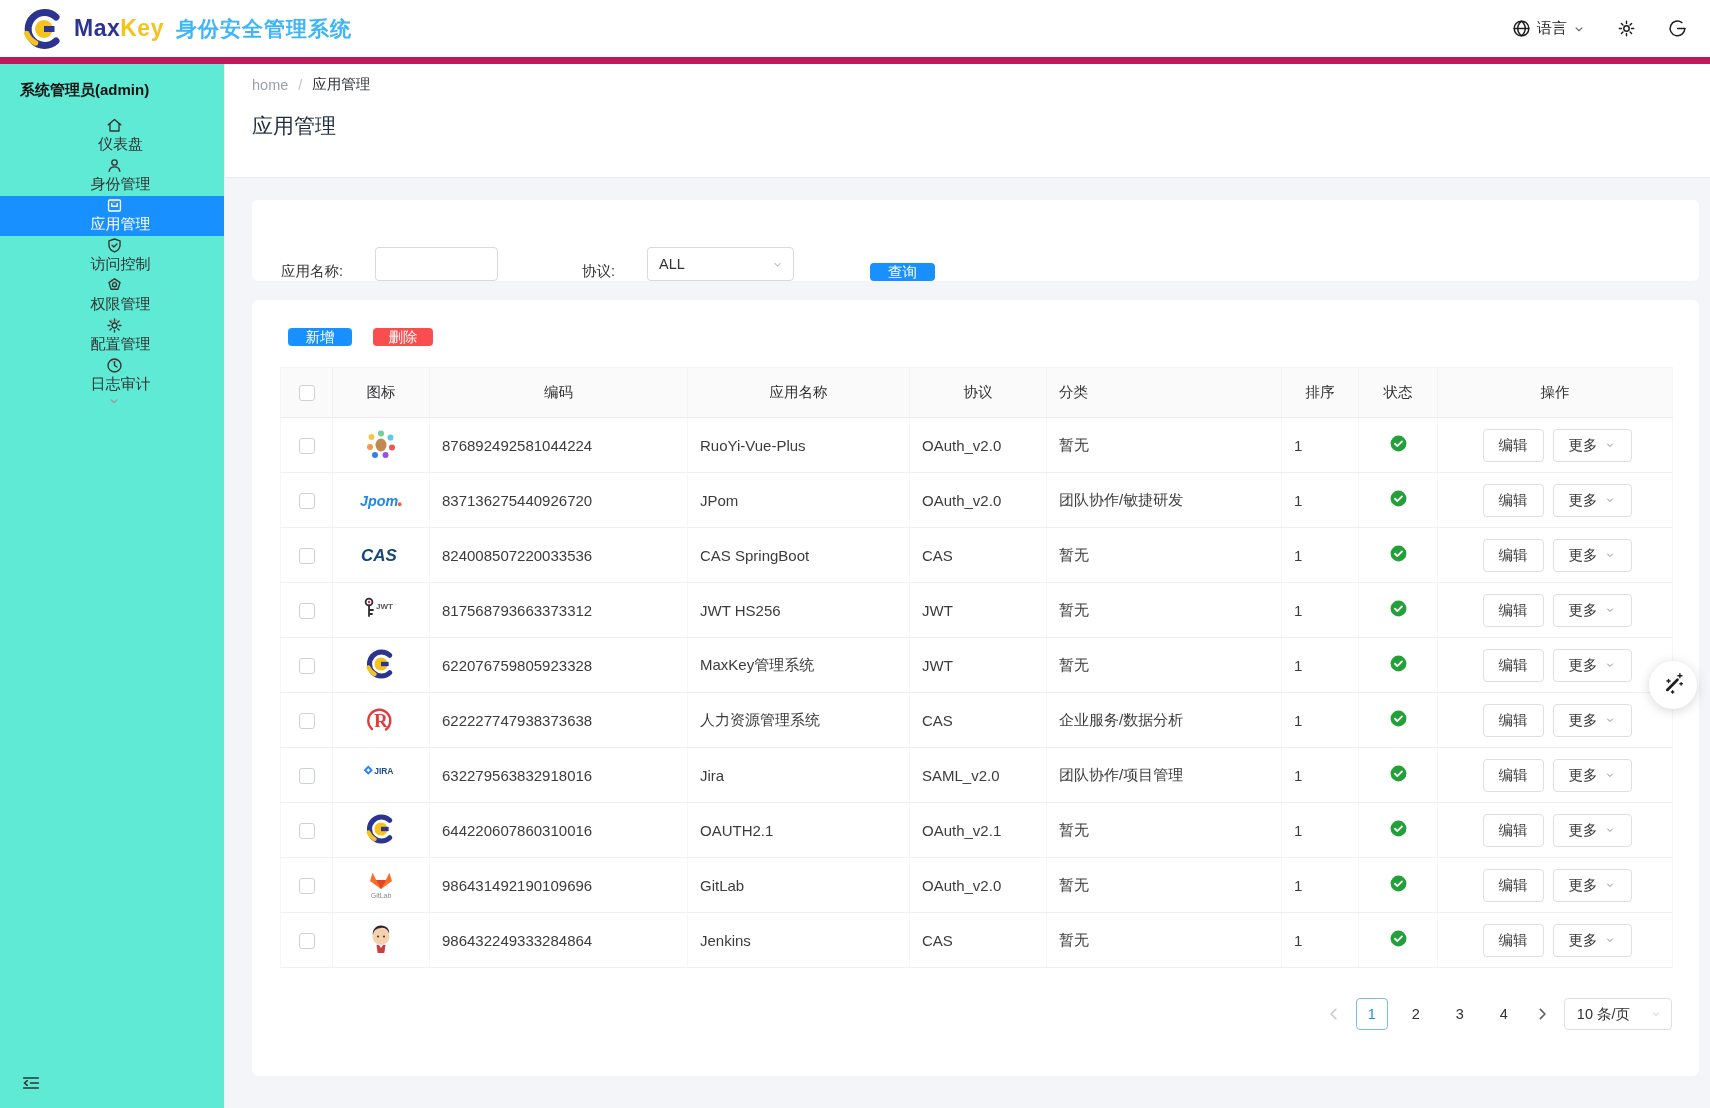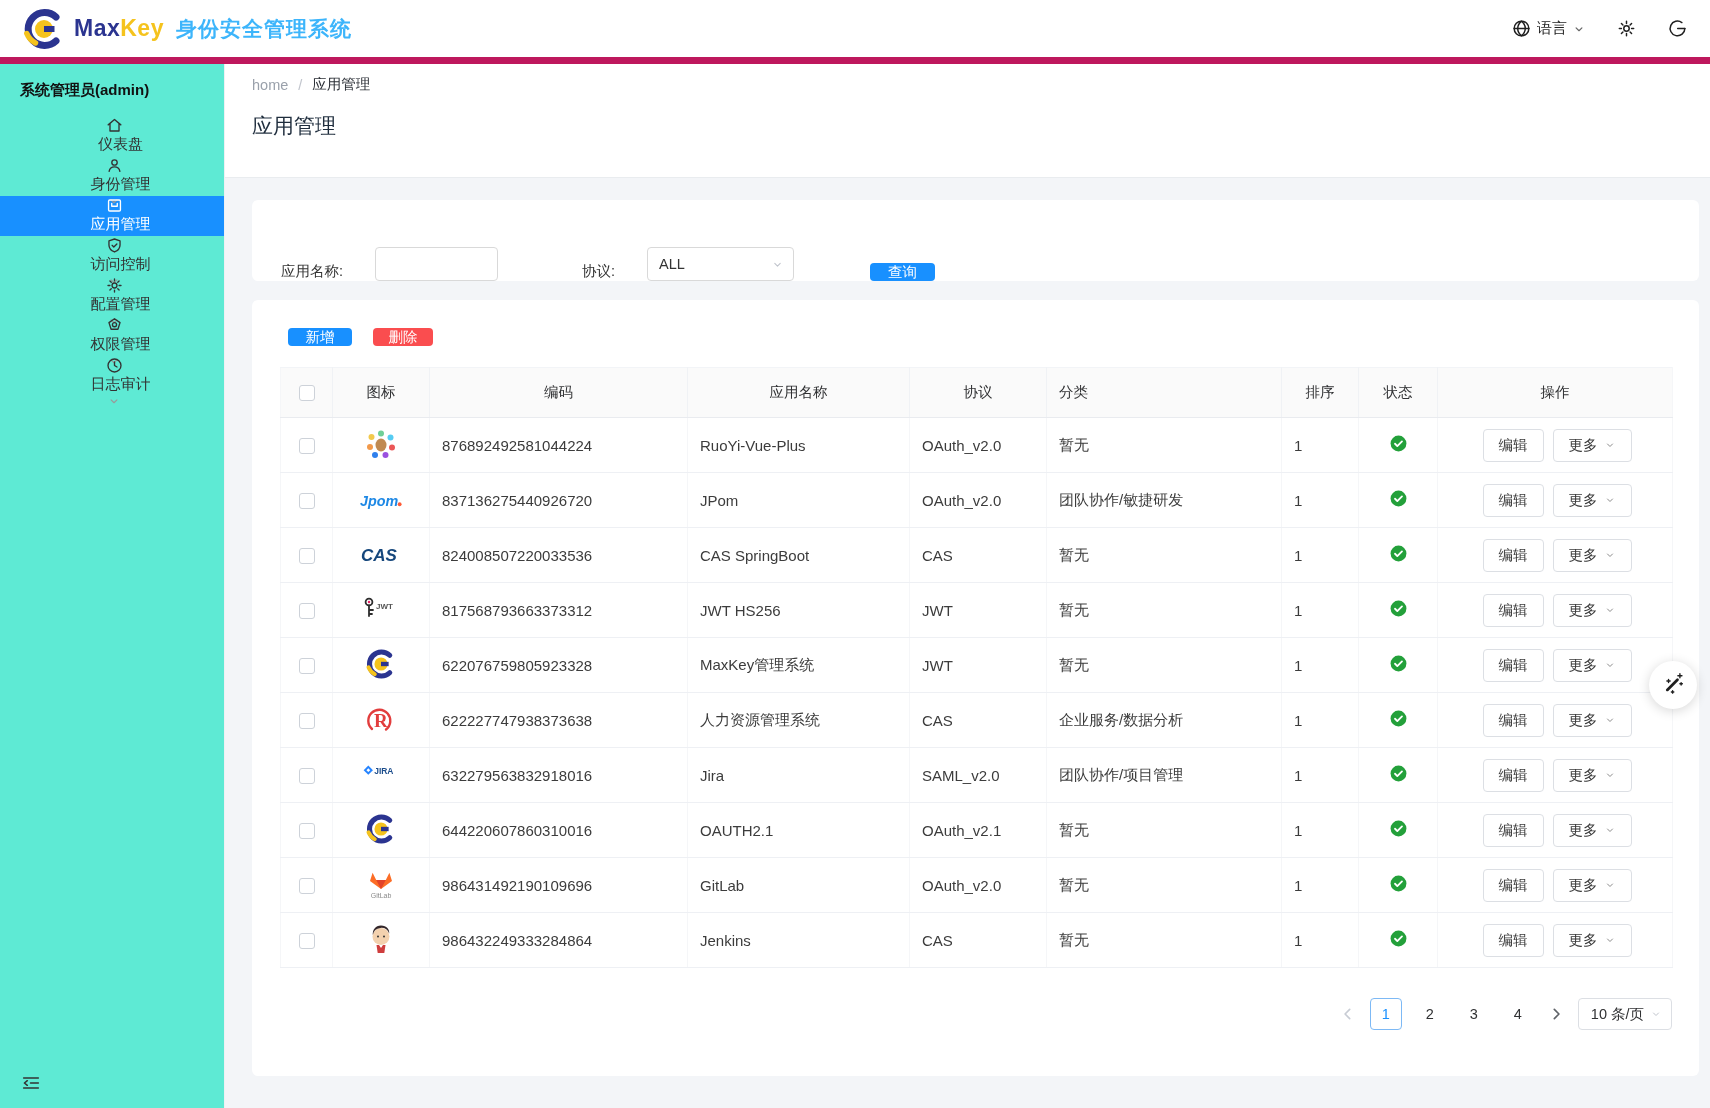--- a/index.html
+++ b/index.html
@@ -88,21 +88,21 @@
 
   .pagination { margin:30px 27px 0 0; display:flex; justify-content:flex-end; align-items:center; gap:12px;
                 font-size:14.5px; color:#303133; }
   .pg-arrow { width:20px; height:20px; display:inline-flex; cursor:pointer; }
   .pg-arrow.disabled { color:#c8ccd4; }
   .pg-arrow.next { color:#5f6368; }
   .pg-num { min-width:32px; height:32px; line-height:30px; text-align:center; border-radius:4px;
             cursor:pointer; border:1px solid transparent; }
   .pg-num.active { border-color:#7db9f5; color:#1890ff; }
   .pg-size { height:32px; border:1px solid #dcdfe4; border-radius:4px; padding:0 9px 0 12px;
-             display:flex; align-items:center; gap:6px; cursor:pointer; background:#fff; }
+             display:flex; align-items:center; gap:20px; cursor:pointer; background:#fff; }
   .pg-size .sel-chevron { width:12px; height:12px; color:#c0c4cc; display:inline-flex; }
 
   .float-wand { position:absolute; right:13px; top:661px; width:48px; height:48px; border-radius:50%;
                 background:#fff; box-shadow:0 2px 12px rgba(0,0,0,.16); display:flex; align-items:center;
                 justify-content:center; cursor:pointer; z-index:60; }
   .float-wand svg { width:26px; height:26px; }
 </style>
 </head>
 <body>
 
@@ -198,39 +198,39 @@
         <span class="side-label">访问控制</span>
         <span class="side-chevron">
           <svg class="sic thin" viewBox="0 0 24 24" width="100%" height="100%">
             <path d="M7 10l5 5 5-5"></path>
           </svg>
         </span>
       </div>
       <div class="side-item">
         <span class="side-icon">
           <svg class="sic" viewBox="0 0 24 24" width="100%" height="100%">
+            <path d="M12 3.4l7 5-2.7 8.3H7.7L5 8.4z"></path>
+            <circle cx="12" cy="11" r="2.6"></circle>
+          </svg>
+        </span>
+        <span class="side-label">权限管理</span>
+        <span class="side-chevron">
+          <svg class="sic thin" viewBox="0 0 24 24" width="100%" height="100%">
+            <path d="M7 10l5 5 5-5"></path>
+          </svg>
+        </span>
+      </div>
+      <div class="side-item">
+        <span class="side-icon">
+          <svg class="sic" viewBox="0 0 24 24" width="100%" height="100%">
             <circle cx="12" cy="12" r="3.1"></circle>
             <path d="M12 3.8v2.4M12 17.8v2.4M3.8 12h2.4M17.8 12h2.4M6.2 6.2l1.7 1.7M16.1 16.1l1.7 1.7M17.8 6.2l-1.7 1.7M7.9 16.1l-1.7 1.7"></path>
           </svg>
         </span>
         <span class="side-label">配置管理</span>
-        <span class="side-chevron">
-          <svg class="sic thin" viewBox="0 0 24 24" width="100%" height="100%">
-            <path d="M7 10l5 5 5-5"></path>
-          </svg>
-        </span>
-      </div>
-      <div class="side-item">
-        <span class="side-icon">
-          <svg class="sic" viewBox="0 0 24 24" width="100%" height="100%">
-            <path d="M12 3.4l7 5-2.7 8.3H7.7L5 8.4z"></path>
-            <circle cx="12" cy="11" r="2.6"></circle>
-          </svg>
-        </span>
-        <span class="side-label">权限管理</span>
         <span class="side-chevron">
           <svg class="sic thin" viewBox="0 0 24 24" width="100%" height="100%">
             <path d="M7 10l5 5 5-5"></path>
           </svg>
         </span>
       </div>
       <div class="side-item">
         <span class="side-icon">
           <svg class="sic" viewBox="0 0 24 24" width="100%" height="100%">
             <circle cx="12" cy="12" r="8.2"></circle>

